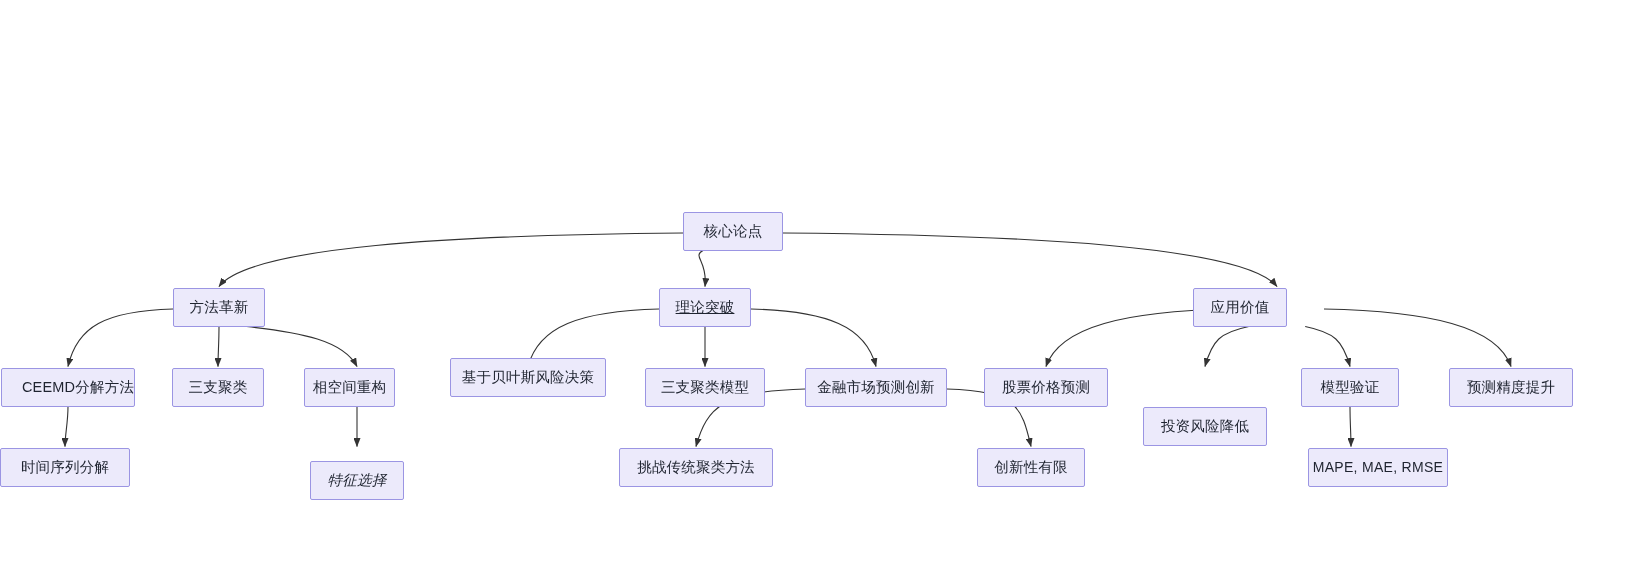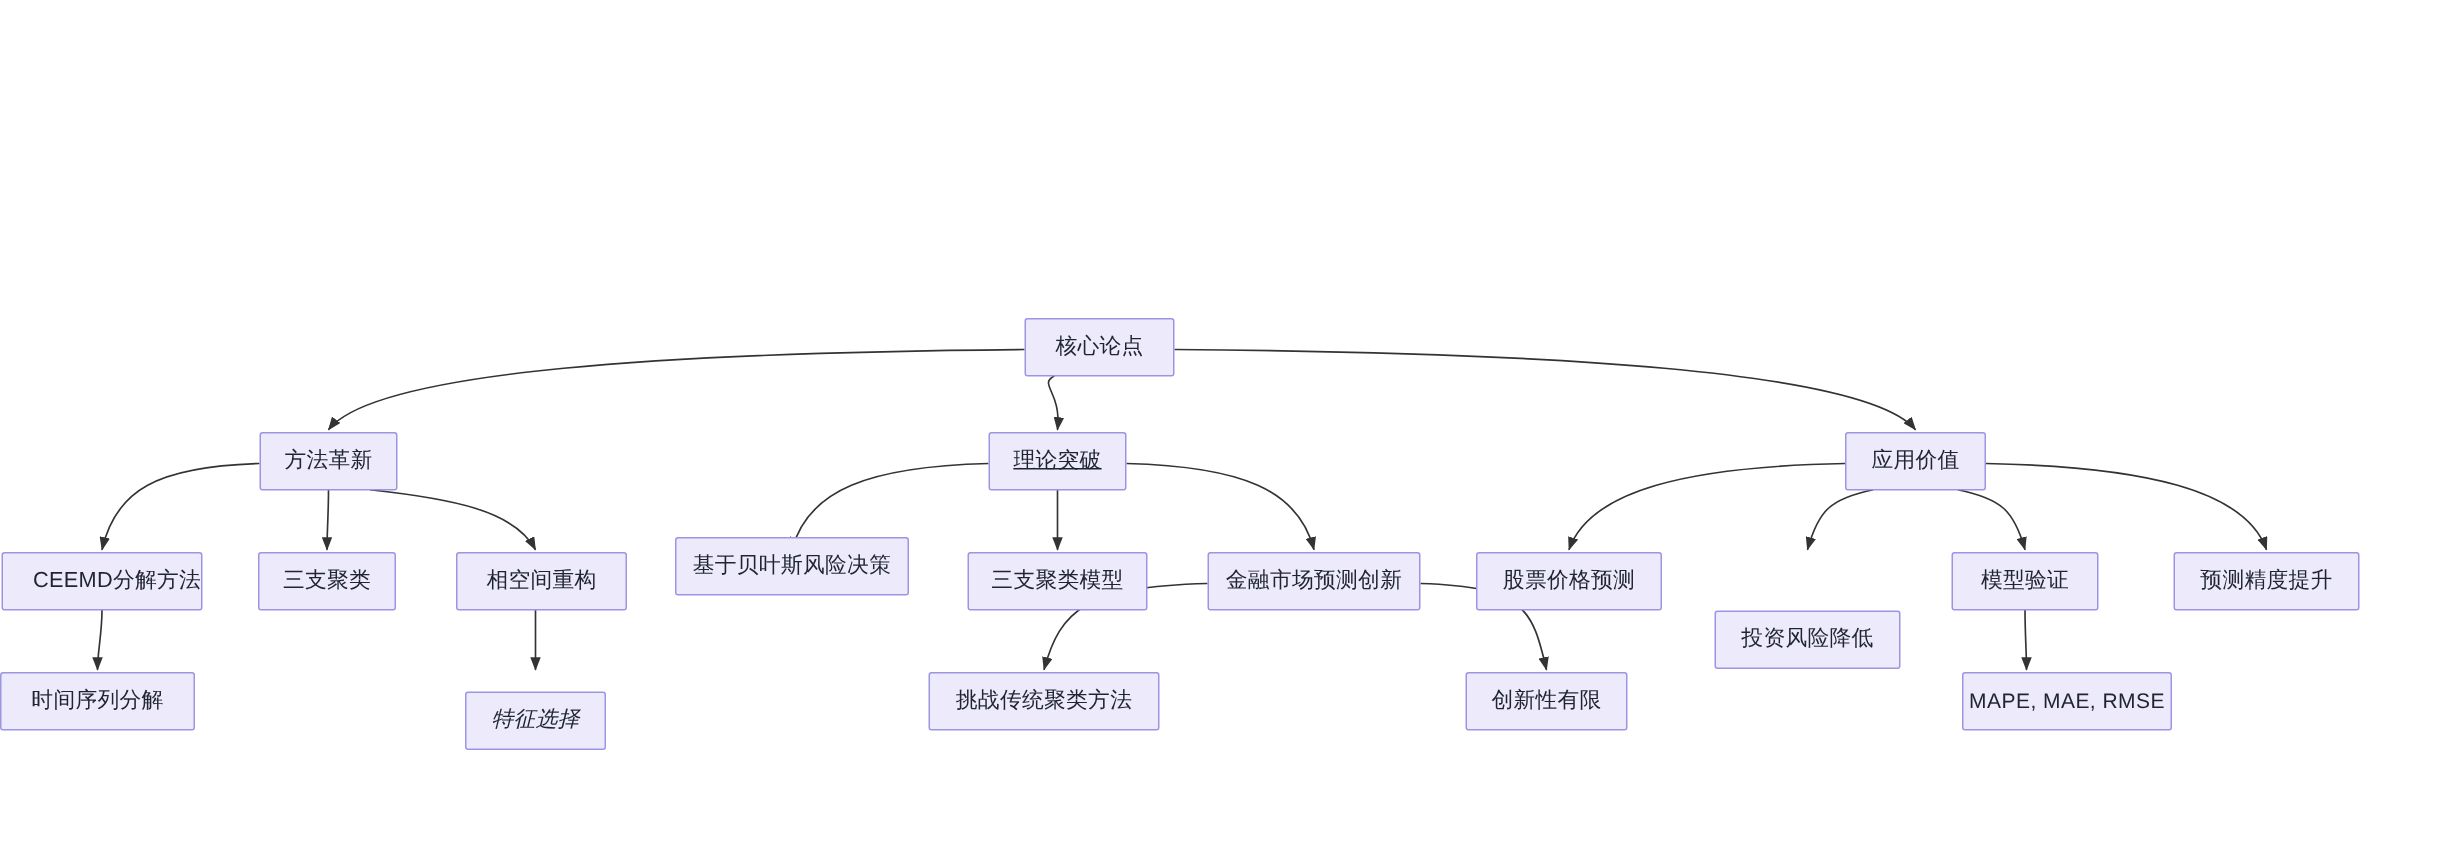--- a/index.html
+++ b/index.html
@@ -85,30 +85,30 @@
   <div id="node-layer">
       <div class="node" style="left: 683px; top: 211.5px; width: 100px; height: 39px;">
         <span class="label">核心论点</span>
       </div>
       <div class="node" style="left: 173px; top: 287.5px; width: 92px; height: 39px;">
         <span class="label">方法革新</span>
       </div>
       <div class="node" style="left: 659px; top: 287.5px; width: 92px; height: 39px; text-decoration: underline;">
         <span class="label">理论突破</span>
       </div>
-      <div class="node" style="left: 1230px; top: 287.5px; width: 94px; height: 39px;">
+      <div class="node" style="left: 1193px; top: 287.5px; width: 94px; height: 39px;">
         <span class="label">应用价值</span>
       </div>
       <div class="node" style="left: 1px; top: 367.5px; width: 134px; height: 39px; padding-left: 20px;">
         <span class="label">CEEMD分解方法</span>
       </div>
       <div class="node" style="left: 172px; top: 367.5px; width: 92px; height: 39px;">
         <span class="label">三支聚类</span>
       </div>
-      <div class="node" style="left: 304px; top: 367.5px; width: 114px; height: 39px;">
+      <div class="node" style="left: 304px; top: 367.5px; width: 91px; height: 39px;">
         <span class="label">相空间重构</span>
       </div>
       <div class="node" style="left: 450px; top: 358px; width: 156px; height: 39px; font-family: Liberation Serif, serif;">
         <span class="label">基于贝叶斯风险决策</span>
       </div>
       <div class="node" style="left: 645px; top: 367.5px; width: 120px; height: 39px;">
         <span class="label">三支聚类模型</span>
       </div>
       <div class="node" style="left: 805px; top: 367.5px; width: 142px; height: 39px;">
         <span class="label">金融市场预测创新</span>

